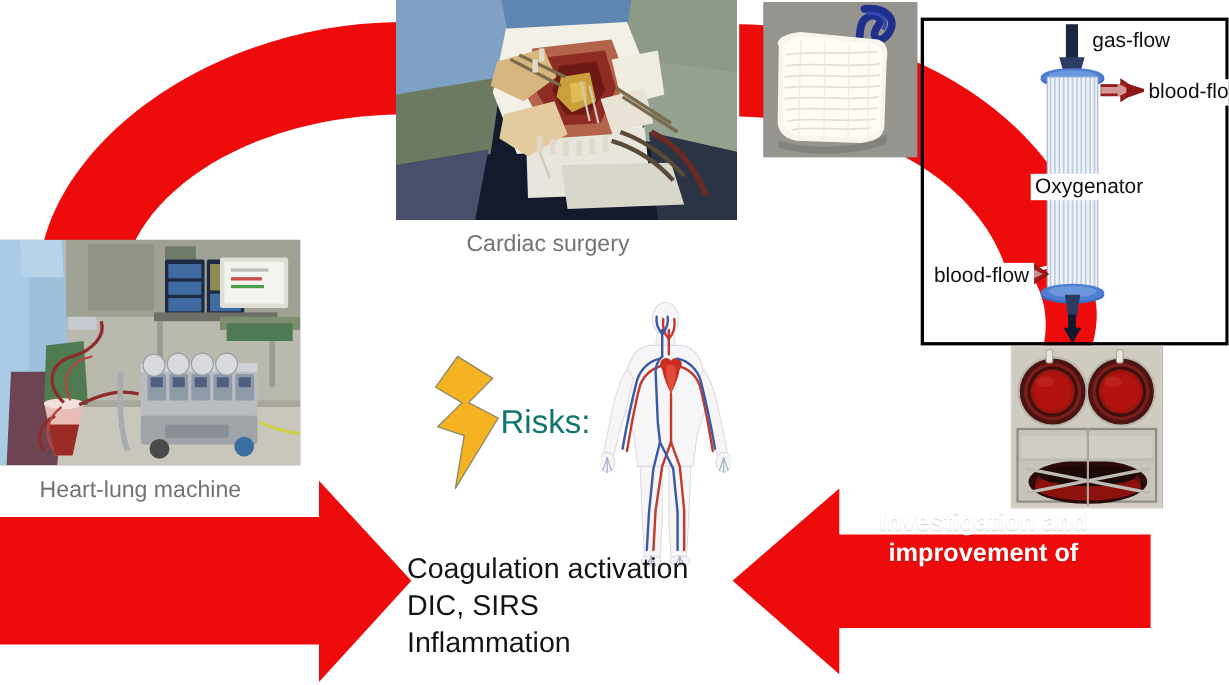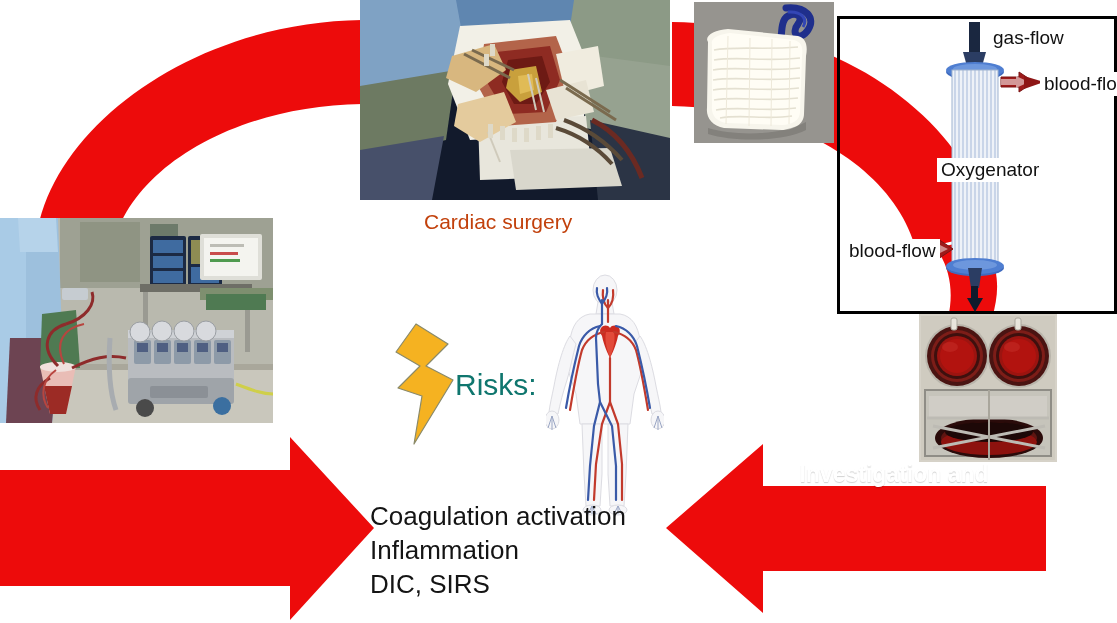--- a/index.html
+++ b/index.html
@@ -1,21 +1,21 @@
 <!DOCTYPE html>
 <html><head>
 <meta charset="utf-8">
 <style>
   html,body{margin:0;padding:0;background:#ffffff;}
   body{width:1117px;height:623px;position:relative;overflow:hidden;
        font-family:"Liberation Sans","DejaVu Sans",sans-serif;color:#111;}
   .stage{position:absolute;left:0;top:0;width:1117px;height:623px;border-radius:17px;}
   .layer{position:absolute;left:0;top:0;width:1117px;height:623px;}
   .abs{position:absolute;}
-  .caption{position:absolute;font-size:21px;color:#c2410c;white-space:nowrap;text-align:right;}
+  .caption{position:absolute;font-size:21px;color:#737373;white-space:nowrap;text-align:right;}
   .photo{position:absolute;overflow:hidden;background:#888;}
   .photo > svg{display:block;}
 
   
   #photo-cardiac{left:360px;top:0px;width:310px;height:200px;border:0;}
   
   #photo-gauze{left:694px;top:2px;width:140px;height:141px;}
   
   #photo-hlm{left:0px;top:218px;width:273px;height:205px;}
   
@@ -401,26 +401,28 @@
         <path d="M72,232 L76,240"></path>
     </g>
   </svg>
 
   <svg class="abs" style="left:392px;top:322px;" viewBox="0 0 66 124" width="66" height="124">
     <path d="M24,2 L56,22 L34,44 L61,58 L22,122 L30,74 L6,66 L28,44 L4,30 Z" fill="#F5B221" stroke="#8a8a6a" stroke-width="1.2" stroke-linejoin="round"></path>
   </svg>
 
   <div class="caption" style="left:424px;top:210px;">Cardiac surgery</div>
 
+  <div class="caption" style="left:36px;top:434px;">Heart-lung machine</div>
 
   <div class="risks">Risks:</div>
 
   <div class="bottomtext">
     <div>Coagulation activation</div>
+    <div>DIC, SIRS</div>
     <div>Inflammation</div>
-    <div>DIC, SIRS</div>
   </div>
 
   <div class="arrowtext">
     <div>Investigation and</div>
+    <div>improvement of</div>
   </div>
 
 </div>
 
 </body></html>

